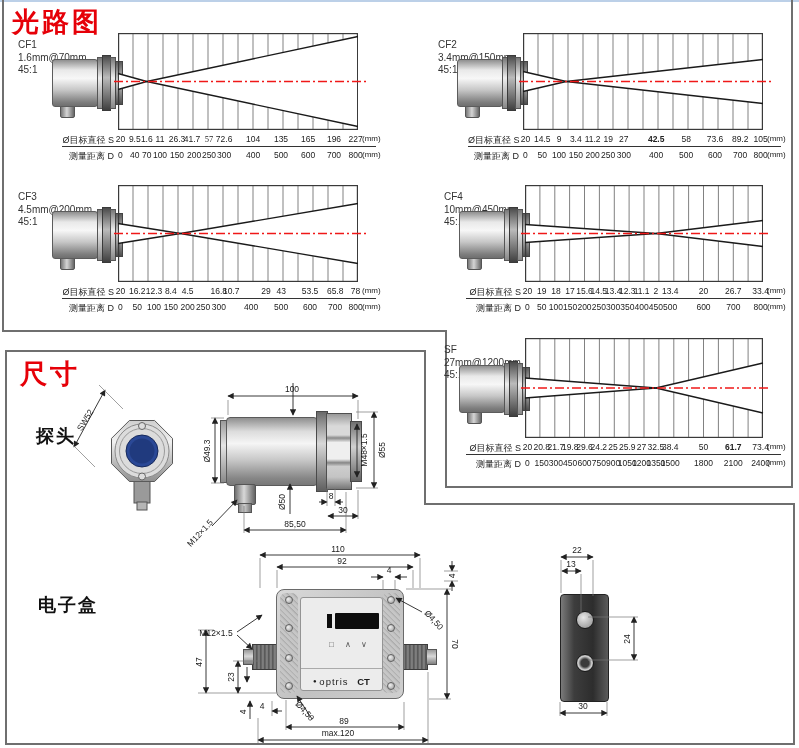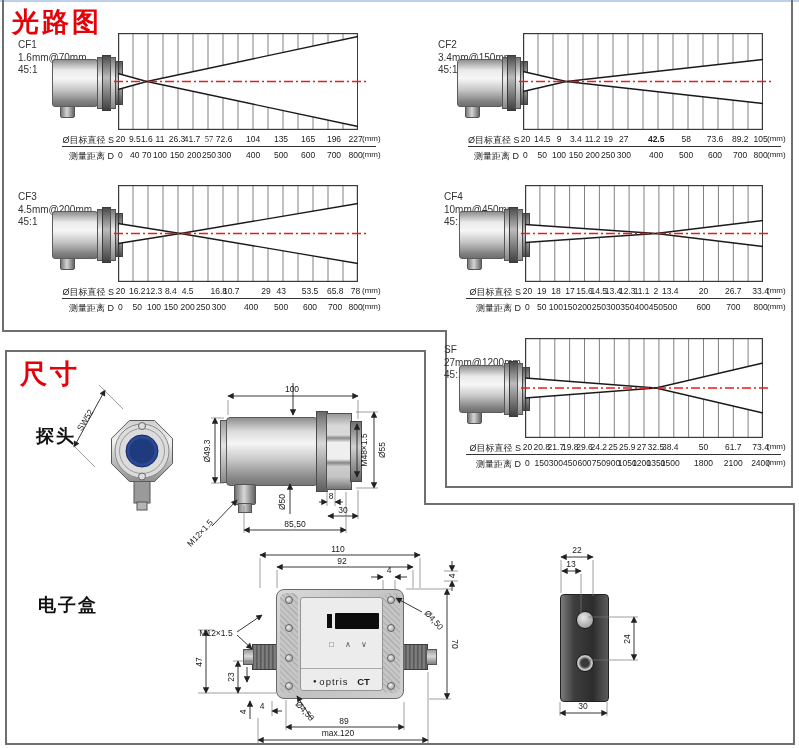--- a/index.html
+++ b/index.html
@@ -415,21 +415,21 @@
       <span class="dg-val" style="left: 115.9px;">21.7</span>
       <span class="dg-val" style="left: 130.2px;">19.8</span>
       <span class="dg-val" style="left: 144.5px;">29.6</span>
       <span class="dg-val" style="left: 158.8px;">24.2</span>
       <span class="dg-val" style="left: 173.1px;">25</span>
       <span class="dg-val" style="left: 187.3px;">25.9</span>
       <span class="dg-val" style="left: 201.6px;">27</span>
       <span class="dg-val" style="left: 215.9px;">32.5</span>
       <span class="dg-val" style="left: 230.2px;">38.4</span>
       <span class="dg-val" style="left: 263.5px;">50</span>
-      <span class="dg-val" style="left: 293.3px;">61.7</span>
+      <span class="dg-val" style="left: 293.3px; font-weight: bold;">61.7</span>
       <span class="dg-val" style="left: 320.6px;">73.4</span>
       <span class="dg-unit" style="left: 327px;">(mm)</span>
     </div>
     <div class="dg-row" style="left: 0px; top: 120px; width: 363px;">
       <span class="dg-head" style="left: 26px; width: 55px;">测量距离 D</span>
       <span class="dg-val" style="left: 87.4px;">0</span>
       <span class="dg-val" style="left: 101.7px;">150</span>
       <span class="dg-val" style="left: 115.9px;">300</span>
       <span class="dg-val" style="left: 130.2px;">450</span>
       <span class="dg-val" style="left: 144.5px;">600</span>

